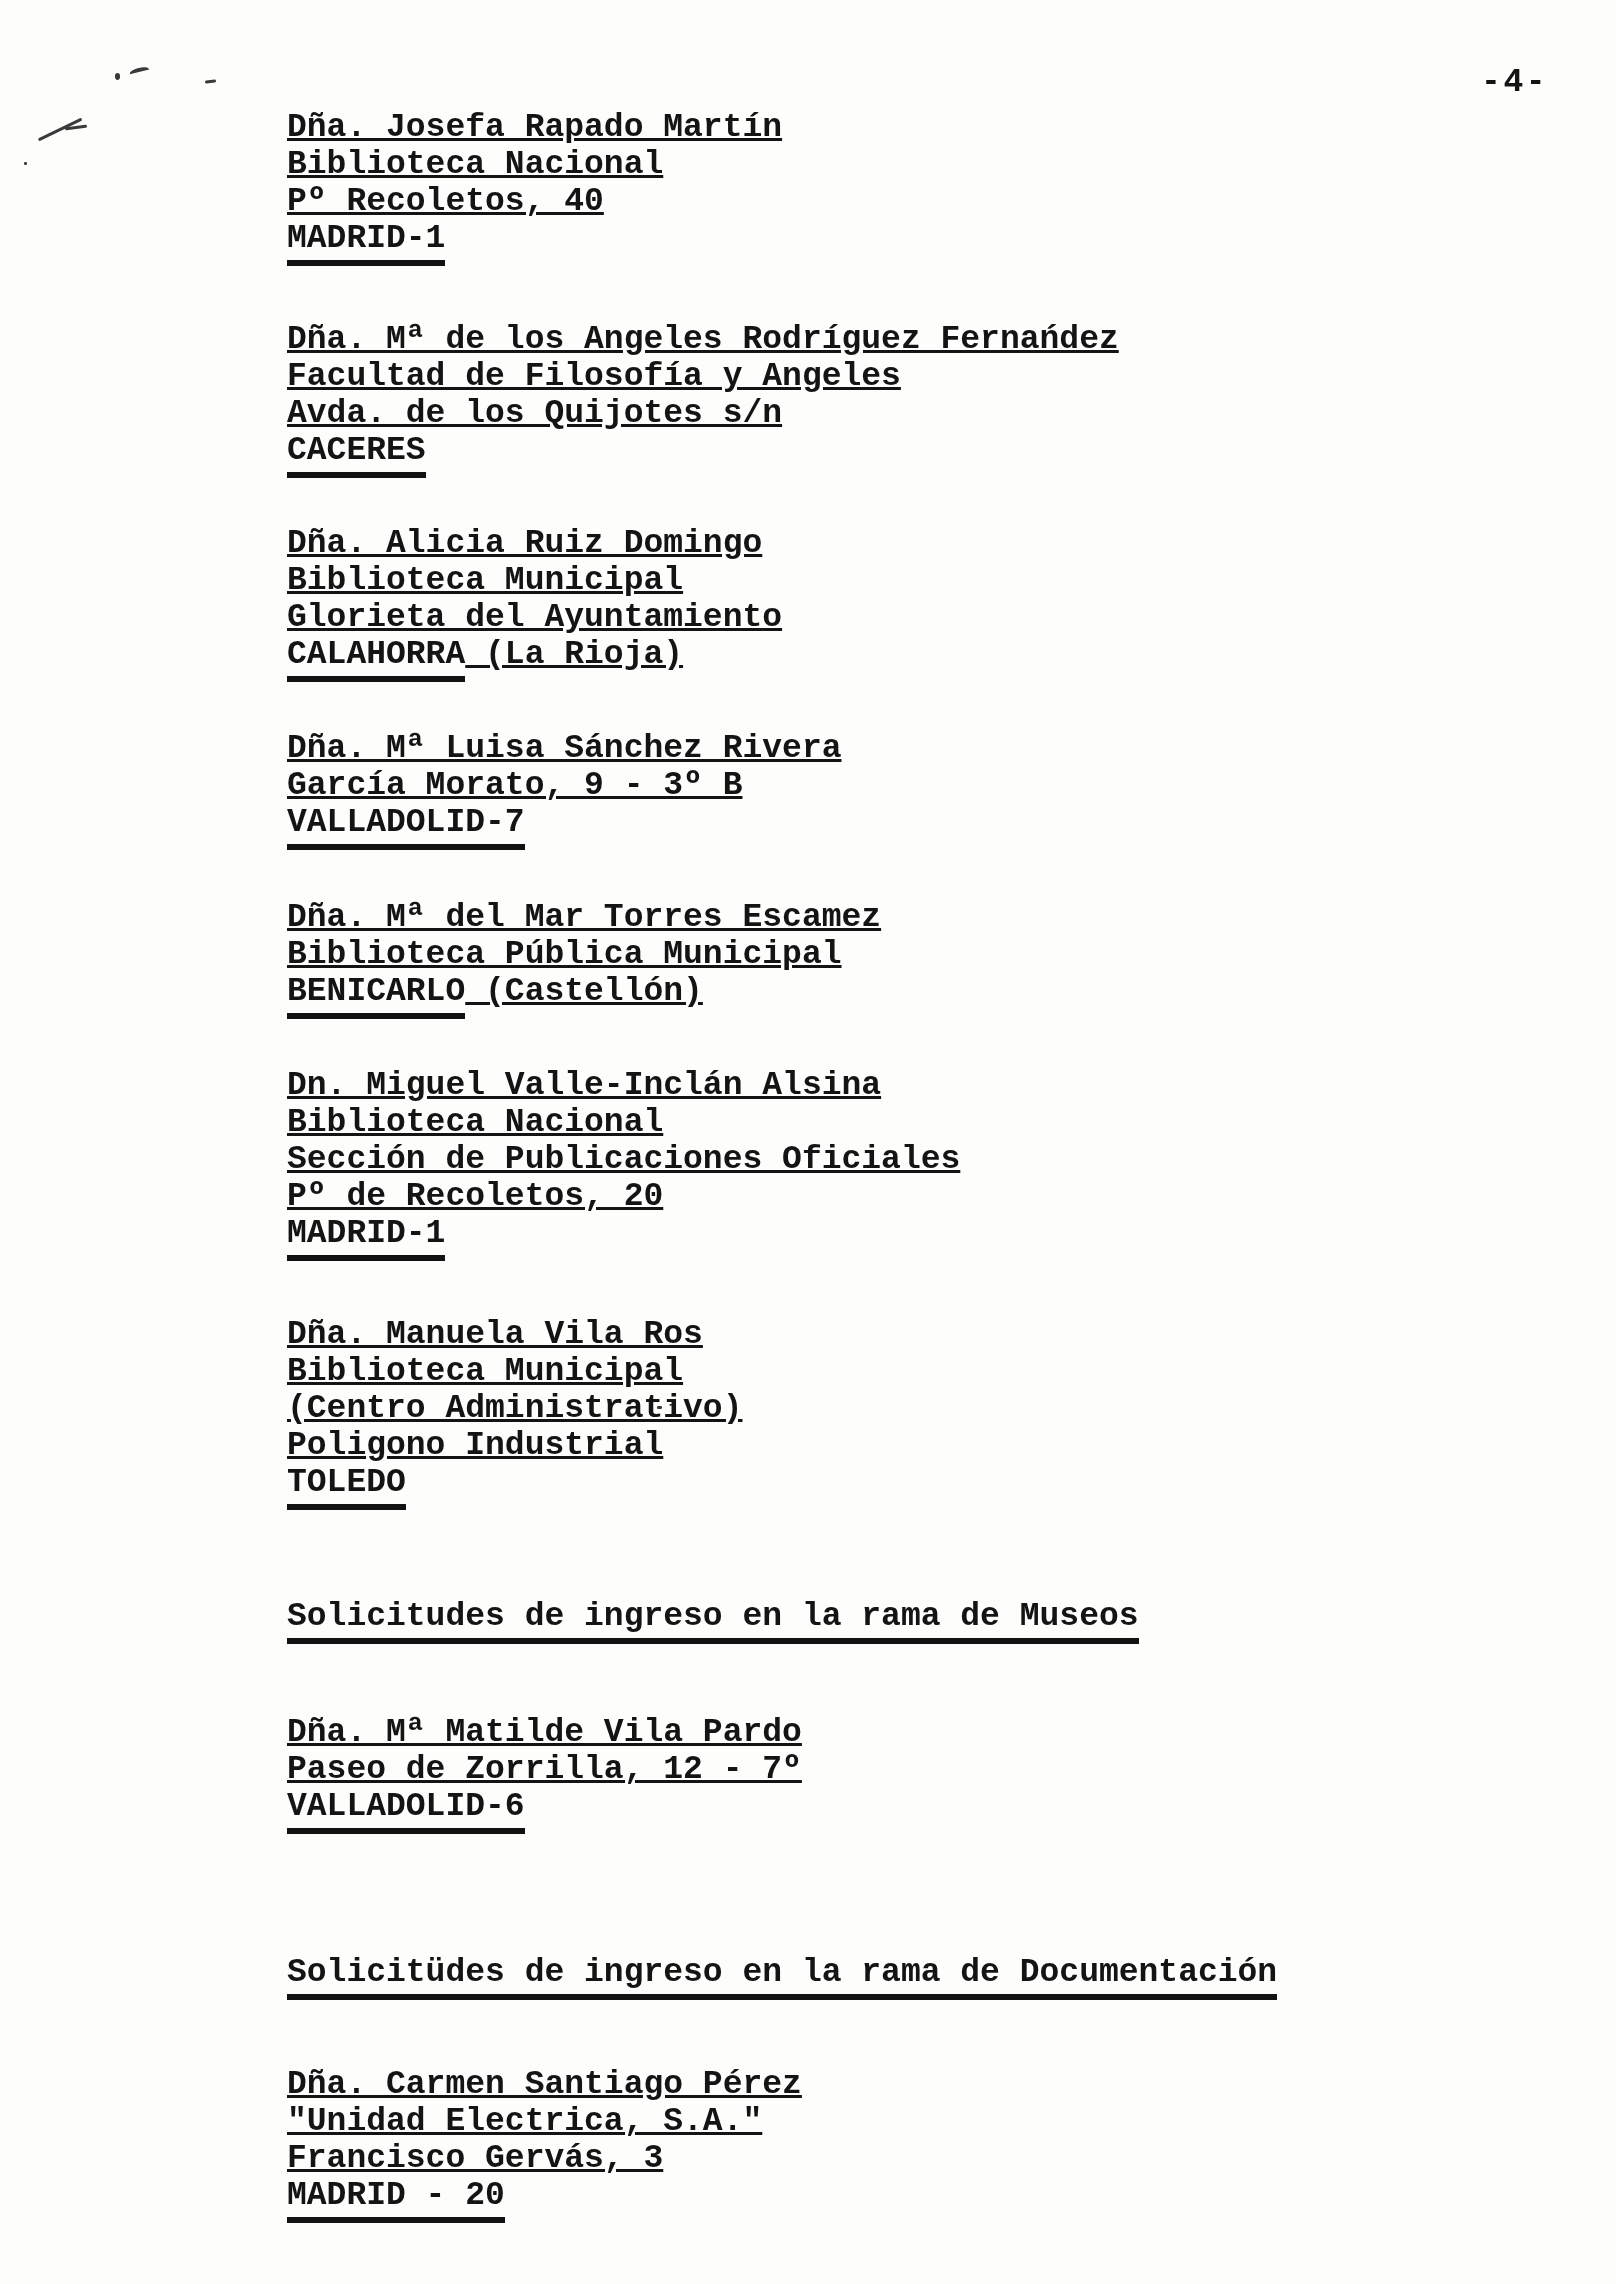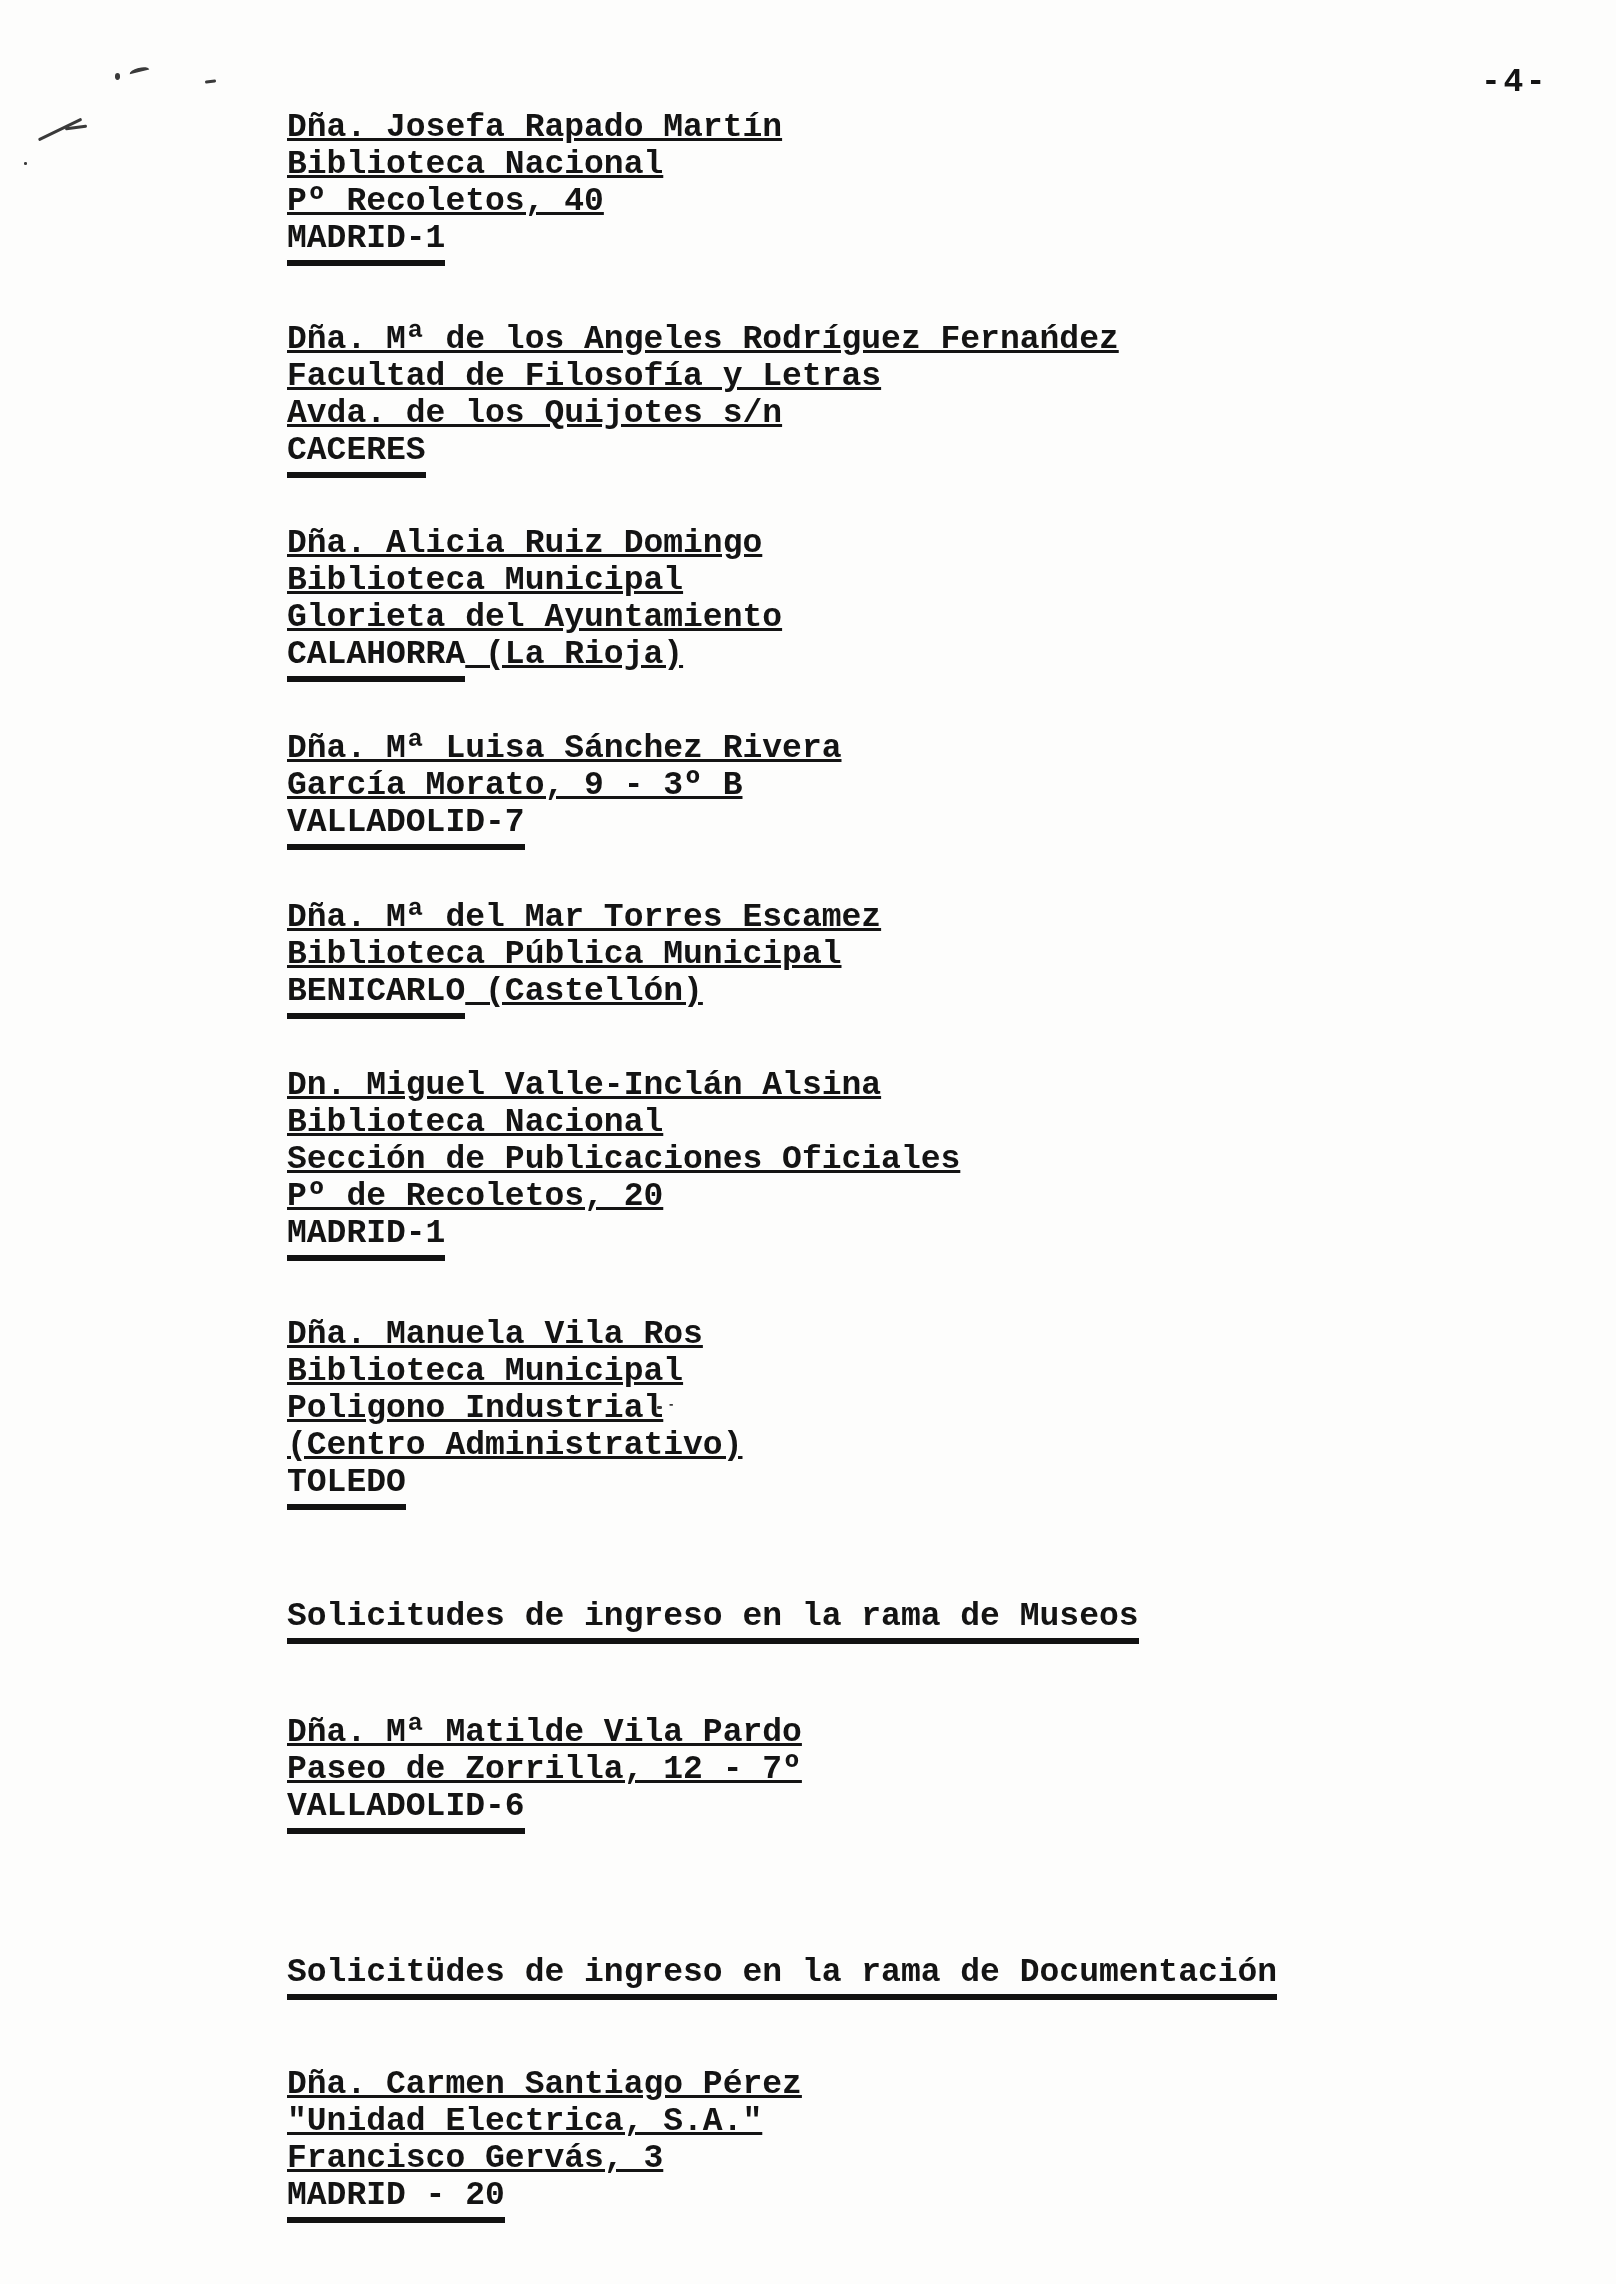--- a/index.html
+++ b/index.html
@@ -59,21 +59,21 @@
 
   <section class="block" style="top:109px">
     <div class="line">Dña. Josefa Rapado Martín</div>
     <div class="line">Biblioteca Nacional</div>
     <div class="line">Pº Recoletos, 40</div>
     <div class="line"><span class="u">MADRID-1</span></div>
   </section>
 
   <section class="block" style="top:321px">
     <div class="line">Dña. Mª de los Angeles Rodríguez Fernańdez</div>
-    <div class="line">Facultad de Filosofía y Letras</div>
+    <div class="line">Facultad de Filosofía y Angeles</div>
     <div class="line">Avda. de los Quijotes s/n</div>
     <div class="line"><span class="u">CACERES</span></div>
   </section>
 
   <section class="block" style="top:525px">
     <div class="line">Dña. Alicia Ruiz Domingo</div>
     <div class="line">Biblioteca Municipal</div>
     <div class="line">Glorieta del Ayuntamiento</div>
     <div class="line"><span class="u">CALAHORRA</span><span> (La Rioja)</span></div>
   </section>
@@ -94,22 +94,22 @@
     <div class="line">Dn. Miguel Valle-Inclán Alsina</div>
     <div class="line">Biblioteca Nacional</div>
     <div class="line">Sección de Publicaciones Oficiales</div>
     <div class="line">Pº de Recoletos, 20</div>
     <div class="line"><span class="u">MADRID-1</span></div>
   </section>
 
   <section class="block" style="top:1316px">
     <div class="line">Dña. Manuela Vila Ros</div>
     <div class="line">Biblioteca Municipal</div>
+    <div class="line">(Centro Administrativo)</div>
     <div class="line">Poligono Industrial</div>
-    <div class="line">(Centro Administrativo)</div>
     <div class="line"><span class="u">TOLEDO</span></div>
   </section>
 
   <div class="heading" style="top:1598px"><span class="u">Solicitudes de ingreso en la rama de Museos</span></div>
 
   <section class="block" style="top:1714px">
     <div class="line">Dña. Mª Matilde Vila Pardo</div>
     <div class="line">Paseo de Zorrilla, 12 - 7º</div>
     <div class="line"><span class="u">VALLADOLID-6</span></div>
   </section>

